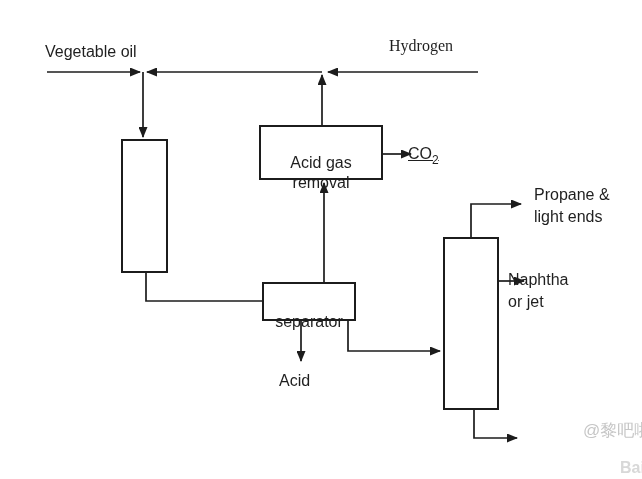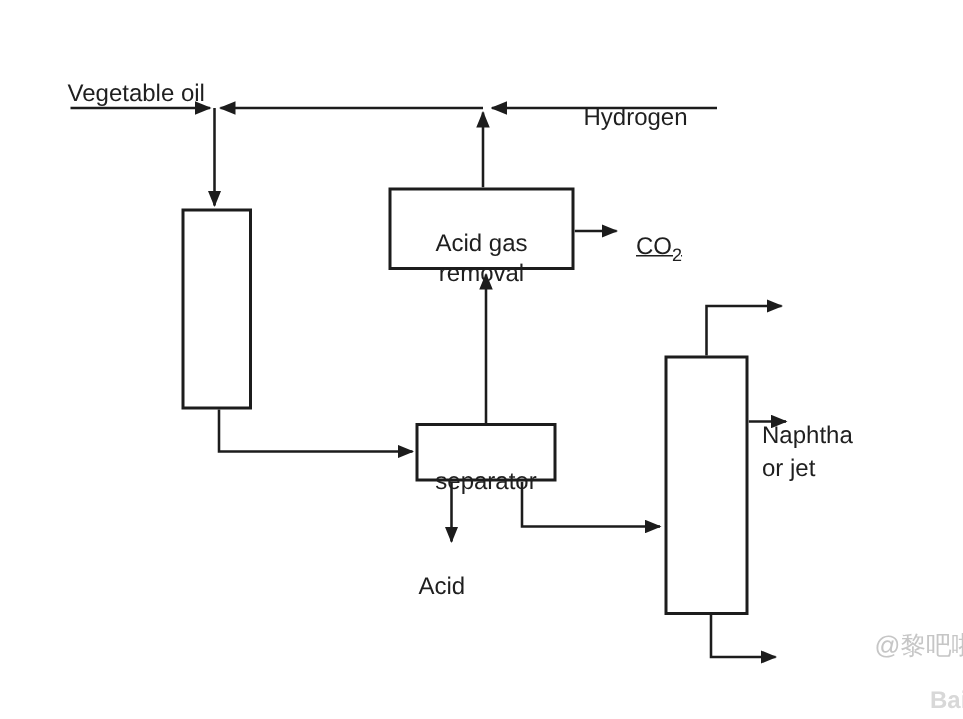--- a/index.html
+++ b/index.html
@@ -42,21 +42,20 @@
     font-size: 16px;
     line-height: 20px;
     white-space: pre-line;
     margin-top: 40px;
   }
   .lbl {
     position: absolute;
     font-size: 16px;
     line-height: 22px;
     white-space: pre-line;
-    margin-top: 11px;
   }
   .co2 .sub {
     font-size: 12px;
     vertical-align: -5px;
   }
   .wm-user {
     position: absolute;
     left: 583px;
     top: 419px;
     font-size: 17px;
@@ -99,35 +98,37 @@
     <path d="M474,409 V438 H517" marker-end="url(#arr)"></path>
   </svg>
 
   <div class="box" style="left:121px; top:139px; width:47px; height:134px;"></div>
 
   <div class="box" style="left:259px; top:125px; width:124px; height:55px;">
     <span class="box-label">Acid gas
 removal</span>
   </div>
 
-  <div class="box" style="left:277px; top:282px; width:94px; height:39px;">
+  <div class="box" style="left:262px; top:282px; width:94px; height:39px;">
     <span class="box-label">separator</span>
   </div>
 
   <div class="box" style="left:443px; top:237px; width:56px; height:173px;"></div>
 
   <div class="lbl" style="left:45px; top:41px;">Vegetable oil</div>
 
-  <div class="lbl" style="left:389px; top:57px;">Hydrogen</div>
+  <div class="lbl" style="left:389px; top:35px;font-family:Liberation Serif, serif;">Hydrogen</div>
 
 
-  <div class="lbl co2" style="left:424px; top:143px;text-decoration:underline;"><span>CO</span><span class="sub">2</span></div>
+  <div class="lbl co2" style="left:408px; top:143px;text-decoration:underline;"><span>CO</span><span class="sub">2</span></div>
 
   <div class="lbl" style="left:279px; top:370px;">Acid</div>
 
+  <div class="lbl" style="left:534px; top:184px;">Propane &amp;
+light ends</div>
 
   <div class="lbl" style="left:508px; top:269px;">Naphtha
 or jet</div>
 
 
   <div class="wm-user">@黎吧啦打</div>
   <div class="wm-brand">Bai</div>
 
 </div>
 

